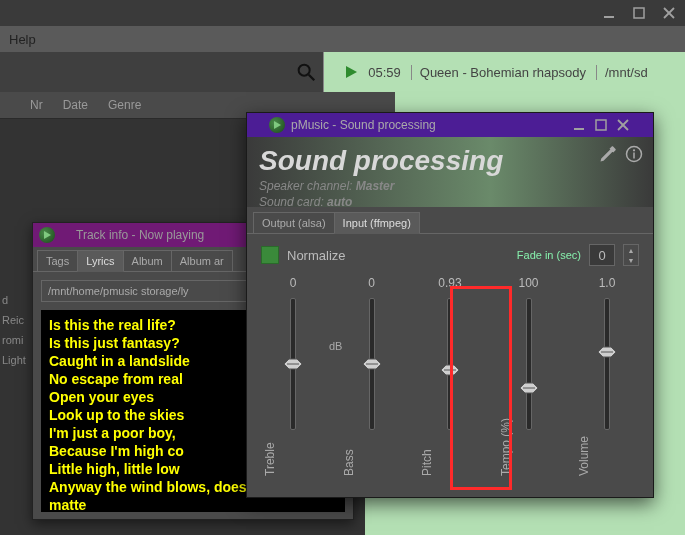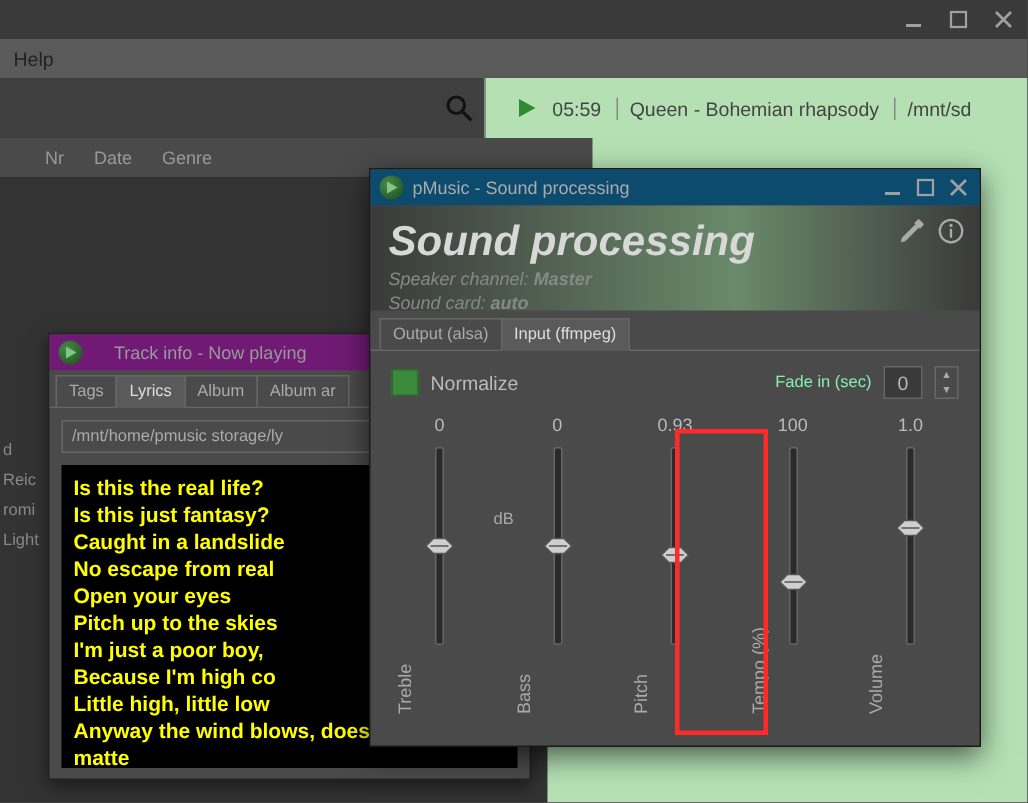--- a/index.html
+++ b/index.html
@@ -30,21 +30,21 @@
 .trackwin .tw-title{height:24px;background:#701a75;display:flex;align-items:center;gap:21px;padding:0 6px;color:#999;font-size:12px}
 .green-dot{width:16px;height:16px;border-radius:8px;background:radial-gradient(circle at 35% 35%,#4a8a4a,#1a4a1a);display:flex;align-items:center;justify-content:center}
 .green-dot svg{width:8px;height:8px;color:#7fc97f}
 .tabrow{height:24px;display:flex;align-items:flex-end;padding-left:4px;gap:0;background:#4a4a4a;border-bottom:1px solid #666}
 .tab{padding:4px 8px;border:1px solid #666;border-bottom:none;background:#4a4a4a;color:#aaa;font-size:11px;margin-right:-1px;position:relative}
 .tab.active{background:#5a5a5a;color:#ddd;z-index:2;border-bottom:1px solid #5a5a5a;margin-bottom:-1px}
 .pathinput{margin:8px;height:20px;border:1px solid #666;background:#4a4a4a;display:flex;align-items:center;padding:0 6px;color:#aaa;font-size:11px;overflow:hidden;white-space:nowrap}
 .lyrics{margin:0 8px 8px 8px;background:#000;color:#ffff00;font-weight:bold;font-size:14px;line-height:18px;padding:6px 8px;height:190px;overflow:hidden;font-family:Arial,Helvetica,sans-serif}
 
 .spwin{position:absolute;left:246px;top:112px;width:406px;height:384px;background:#4a4a4a;border:1px solid #1a1a1a;box-shadow:0 6px 18px rgba(0,0,0,0.6)}
-.sp-titlebar{height:24px;background:#0c4a6e;display:flex;align-items:center;gap:6px;padding:0 6px;color:#aaa;font-size:12px}
+.sp-titlebar{height:24px;background:#4c1d95;display:flex;align-items:center;gap:6px;padding:0 22px;color:#aaa;font-size:12px}
 .sp-titlebar .spacer{flex:1}
 .sp-banner{height:70px;position:relative;background:linear-gradient(to right,#3a3a3a 0%,#6a8a6a 60%,#3a3a3a 100%);padding:8px 12px;box-sizing:border-box}
 .sp-banner h1{margin:0;color:#d8d8d8;font-size:28px;font-weight:bold;font-style:italic}
 .sp-banner .subline{color:#888;font-size:12px;font-style:italic;margin-top:2px}
 .sp-banner .bold{font-weight:bold}
 .banner-icons{position:absolute;right:10px;top:8px;display:flex;gap:8px;color:#aaa}
 .banner-icons svg{width:18px;height:18px}
 .sp-tabs{height:26px;display:flex;align-items:flex-end;padding-left:6px;border-bottom:1px solid #666;background:#4a4a4a}
 .sp-content{padding:10px 14px}
 .toprow{display:flex;align-items:center;gap:8px;margin-bottom:10px}
@@ -143,21 +143,21 @@
       <div class="tab">Album</div>
       <div class="tab">Album ar</div>
     </div>
     <div class="pathinput">/mnt/home/pmusic storage/ly</div>
     <div class="lyrics" id="lyricsbox">
         <div>Is this the real life?</div>
         <div>Is this just fantasy?</div>
         <div>Caught in a landslide</div>
         <div>No escape from real</div>
         <div>Open your eyes</div>
-        <div>Pitch up to the skies</div>
+        <div>Look up to the skies</div>
         <div>I'm just a poor boy,</div>
         <div>Because I'm high co</div>
         <div>Little high, little low</div>
         <div>Anyway the wind blows, doesn't really matte</div>
       </div>
   </div>
 
   <div class="spwin">
     <div class="sp-titlebar">
       <span class="green-dot">

